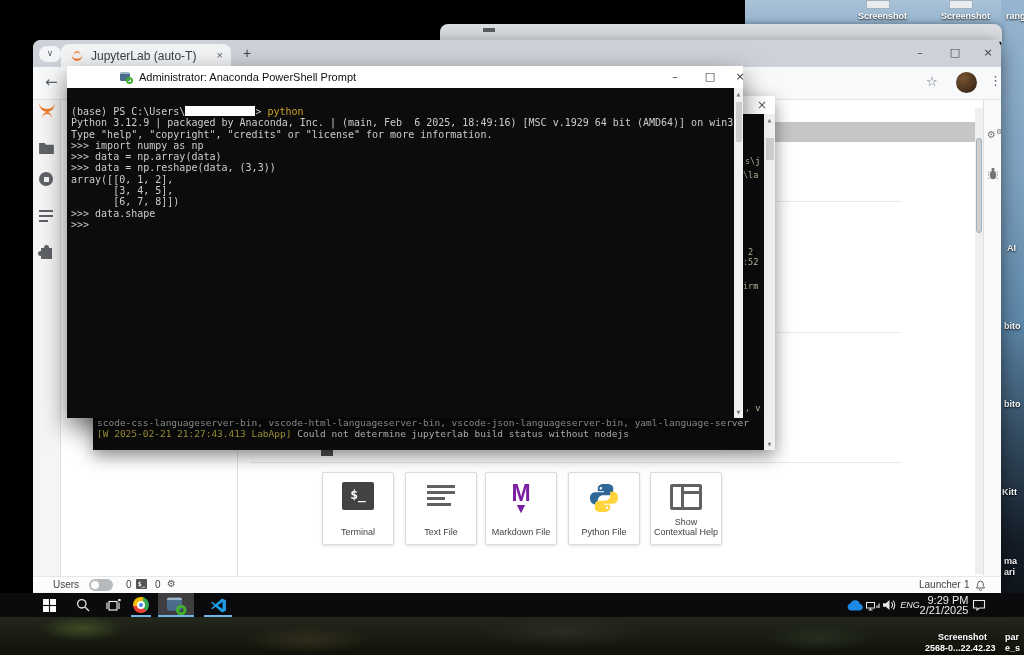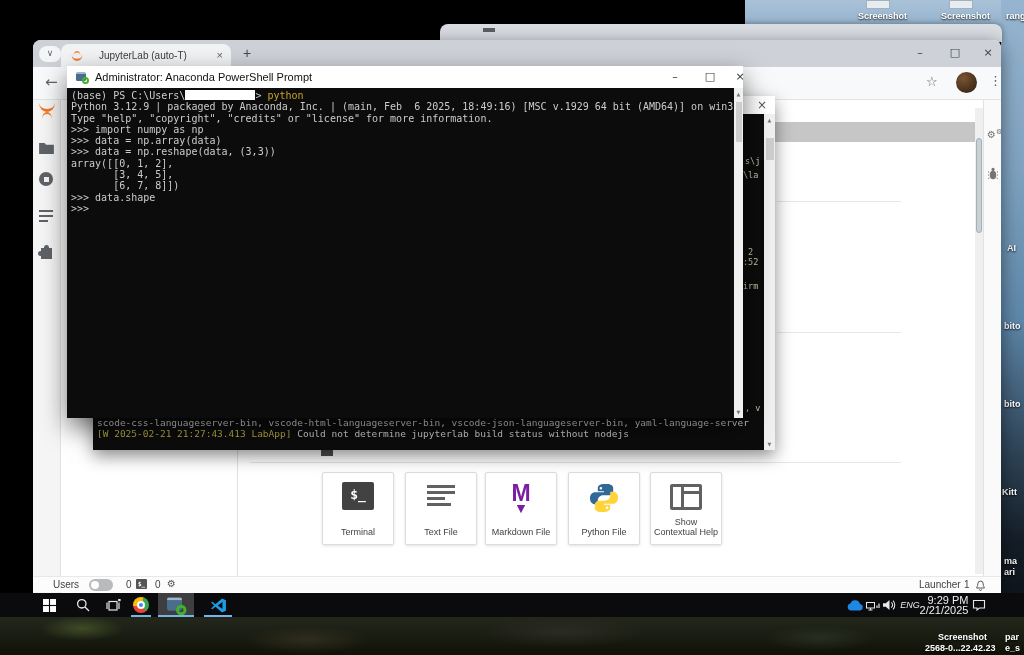--- a/index.html
+++ b/index.html
@@ -24,21 +24,21 @@
 
   
   #ghost{left:440px;top:24px;width:562px;height:18px;background:#dadde2;border-radius:8px 8px 0 0;box-shadow:0 0 6px rgba(0,0,0,.4);}
   #ghost .dash{position:absolute;left:43px;top:4px;width:12px;height:4px;background:#5b5e63;}
 
   
   #browser{left:33px;top:40px;width:968px;height:553px;border-radius:8px 8px 0 0;background:#fff;box-shadow:0 4px 18px rgba(0,0,0,.5);}
   #tabstrip{position:absolute;left:0;top:0;width:100%;height:27px;background:#ced2d8;border-radius:8px 8px 0 0;}
   .tab-search{position:absolute;left:6px;top:6px;width:22px;height:16px;border-radius:8px;background:#f4f5f6;color:#5f6368;font-size:9px;text-align:center;line-height:15px;}
   #tab{position:absolute;left:28px;top:4px;width:170px;height:23px;background:#f2f3f5;border-radius:8px 8px 0 0;display:flex;align-items:center;padding:0 8px;gap:6px;}
-  #tab .title{flex:1;font-size:10px;color:#3c4043;white-space:nowrap;overflow:hidden;margin-left:8px;}
+  #tab .title{flex:1;font-size:12px;color:#3c4043;white-space:nowrap;overflow:hidden;}
   #tab .x{color:#5f6368;font-size:11px;line-height:11px;}
   .newtab{position:absolute;left:206px;top:6px;width:16px;height:16px;color:#44474b;font-size:14px;line-height:15px;text-align:center;}
   .win-ctl{position:absolute;top:3px;width:30px;height:20px;color:#3c4043;font-size:11px;text-align:center;line-height:19px;}
   #toolbar{position:absolute;left:0;top:27px;width:100%;height:33px;background:#f8f9fa;border-bottom:1px solid #e3e4e6;}
   #toolbar .back{position:absolute;left:12px;top:6px;font-size:15px;color:#5f6368;}
   #toolbar .star{position:absolute;left:893px;top:7px;font-size:13px;color:#5f6368;}
   #toolbar .avatar{position:absolute;left:923px;top:5px;width:21px;height:21px;border-radius:50%;background:radial-gradient(circle at 35% 30%,#7a5433,#2b1c10);}
   #toolbar .kebab{position:absolute;left:956px;top:6px;font-size:13px;color:#5f6368;}
 
   
@@ -91,25 +91,25 @@
   #srv .body{position:absolute;left:0;top:18px;width:100%;height:336px;background:#0c0c0c;overflow:hidden;}
   .srv-line{position:absolute;left:4px;white-space:nowrap;font:9.5px "DejaVu Sans Mono",monospace;color:#cccccc;}
   .srv-frag{position:absolute;font:8.5px "DejaVu Sans Mono",monospace;color:#c9c4a9;white-space:pre;}
   .con-scroll{position:absolute;top:0;width:11px;height:100%;background:#f0f0f0;}
   .con-scroll .up,.con-scroll .dn{position:absolute;left:0;width:100%;text-align:center;color:#7a7a7a;font-size:5px;}
   .con-scroll .up{top:3px;}
   .con-scroll .dn{bottom:3px;}
   .con-scroll .th{position:absolute;left:1.5px;width:8px;background:#cdcdcd;}
 
   #ps{left:67px;top:66px;width:676px;height:352px;box-shadow:0 10px 24px rgba(0,0,0,.55);}
-  #ps .tbar{position:absolute;left:0;top:0;width:100%;height:22px;background:#fff;display:flex;align-items:center;}
+  #ps .tbar{position:absolute;left:0;top:0;width:100%;height:22px;background:#fff;display:flex;align-items:center;padding-left:44px;}
   #ps .tbar .ticon{margin:0 7px 0 9px;}
   #ps .tbar .ttl{font-size:11px;color:#111;}
   .ps-ctl{position:absolute;top:0;width:28px;height:22px;text-align:center;line-height:21px;color:#333;font-size:11px;}
-  #ps .body{position:absolute;left:0;top:22px;width:100%;height:330px;background:#0c0c0c;padding:2px 0 0 4px;overflow:hidden;}
+  #ps .body{position:absolute;left:0;top:22px;width:100%;height:330px;background:#0c0c0c;padding:18px 0 0 4px;overflow:hidden;}
   .tline{white-space:pre;font:10px/11.3px "DejaVu Sans Mono",monospace;color:#cccccc;}
   .redact{display:inline-block;width:70px;height:10px;background:#fff;vertical-align:-1px;}
   .cmd{color:#c9a227;}
   .warnpfx{color:#b5a642;}
 
   .ticon-win{display:inline-block;position:relative;width:12px;height:11px;}
   .ticon-win .w{position:absolute;left:0;top:0;width:10px;height:9px;background:#4a6d8c;border-radius:1.5px;border-top:2.5px solid #9fb6c9;}
   .ticon-win .r{position:absolute;right:-1px;bottom:-1px;width:7px;height:7px;border:2px solid #43b02a;border-radius:50%;background:transparent;}
 
   

